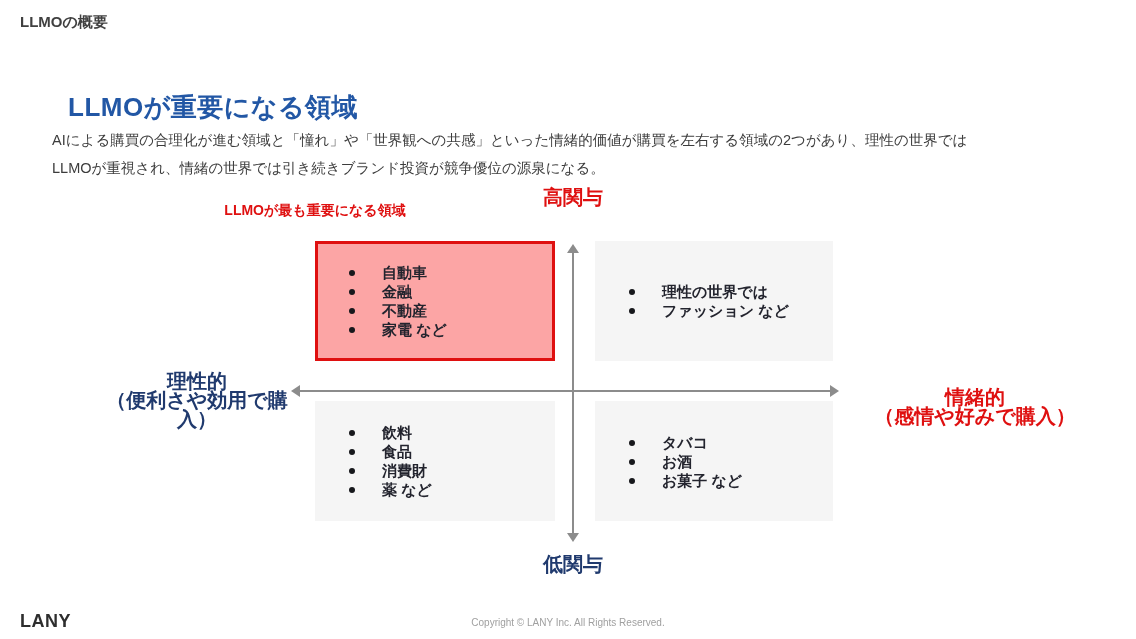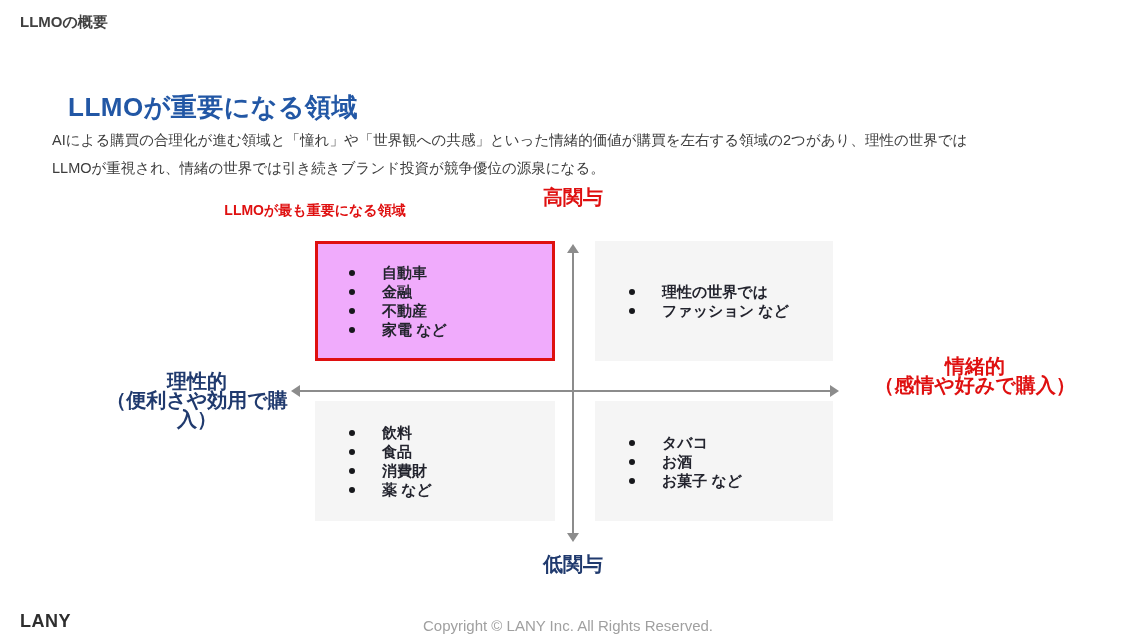--- a/index.html
+++ b/index.html
@@ -35,39 +35,39 @@
 
   .axis-label {
     width: 220px; text-align: center;
     font-size: 20px; font-weight: bold; line-height: 19px;
   }
   .axis-label.navy { color: #203a6e; }
   .axis-label.red  { color: #df1010; }
   .axis-top    { left: 463px; top: 188px; }
   .axis-bottom { left: 463px; top: 555px; }
   .axis-left   { left: 87px;  top: 372px; }
-  .axis-right  { left: 865px; top: 357px; }
+  .axis-right  { left: 865px; top: 388px; }
 
   
   .vline { left: 572px; top: 253px; width: 2px; height: 280px; background: #8c8c8c; }
   .hline { left: 300px; top: 390px; width: 530px; height: 2px; background: #8c8c8c; }
   .arrowhead { width: 0; height: 0; }
   .ah-up    { left: 567px; top: 244px; border-left: 6px solid transparent; border-right: 6px solid transparent; border-bottom: 9px solid #8c8c8c; }
   .ah-down  { left: 567px; top: 533px; border-left: 6px solid transparent; border-right: 6px solid transparent; border-top: 9px solid #8c8c8c; }
   .ah-left  { left: 291px; top: 385px; border-top: 6px solid transparent; border-bottom: 6px solid transparent; border-right: 9px solid #8c8c8c; }
   .ah-right { left: 830px; top: 385px; border-top: 6px solid transparent; border-bottom: 6px solid transparent; border-left: 9px solid #8c8c8c; }
 
   .quad {
     width: 240px; height: 120px;
     background: #f5f5f5;
     display: flex; flex-direction: column; justify-content: center;
     box-sizing: border-box;
     padding-left: 34px;
   }
-  .quad.q-tl { left: 315px; top: 241px; background: #f0abfc; border: 3px solid #df1010; padding-left: 31px; }
+  .quad.q-tl { left: 315px; top: 241px; background: #fca5a5; border: 3px solid #df1010; padding-left: 31px; }
   .quad.q-tr { left: 595px; top: 241px; width: 238px; }
   .quad.q-bl { left: 315px; top: 401px; }
   .quad.q-br { left: 595px; top: 401px; width: 238px; }
 
   .quad ul { list-style: none; margin: 0; padding: 0; }
   .quad li {
     display: flex; align-items: flex-start;
     font-size: 15px; font-weight: bold; color: #23242e;
     line-height: 19px;
   }
@@ -77,21 +77,21 @@
   }
 
   .footer-logo {
     left: 20px; top: 611px;
     font-size: 18px; font-weight: bold; color: #2e2e2e;
     letter-spacing: 0.5px;
   }
   .footer-copy {
     left: 0; top: 617px; width: 1136px;
     text-align: center;
-    font-size: 15px; color: #a0a0a0;
+    font-size: 10px; color: #a0a0a0;
   }
 </style>
 </head>
 <body>
 
 <div class="abs eyebrow">LLMOの概要</div>
 <h1 class="abs title" style="margin:16px;">LLMOが重要になる領域</h1>
 
 <div class="abs desc">
   <div>AIによる購買の合理化が進む領域と「憧れ」や「世界観への共感」といった情緒的価値が購買を左右する領域の2つがあり、理性の世界では</div>

